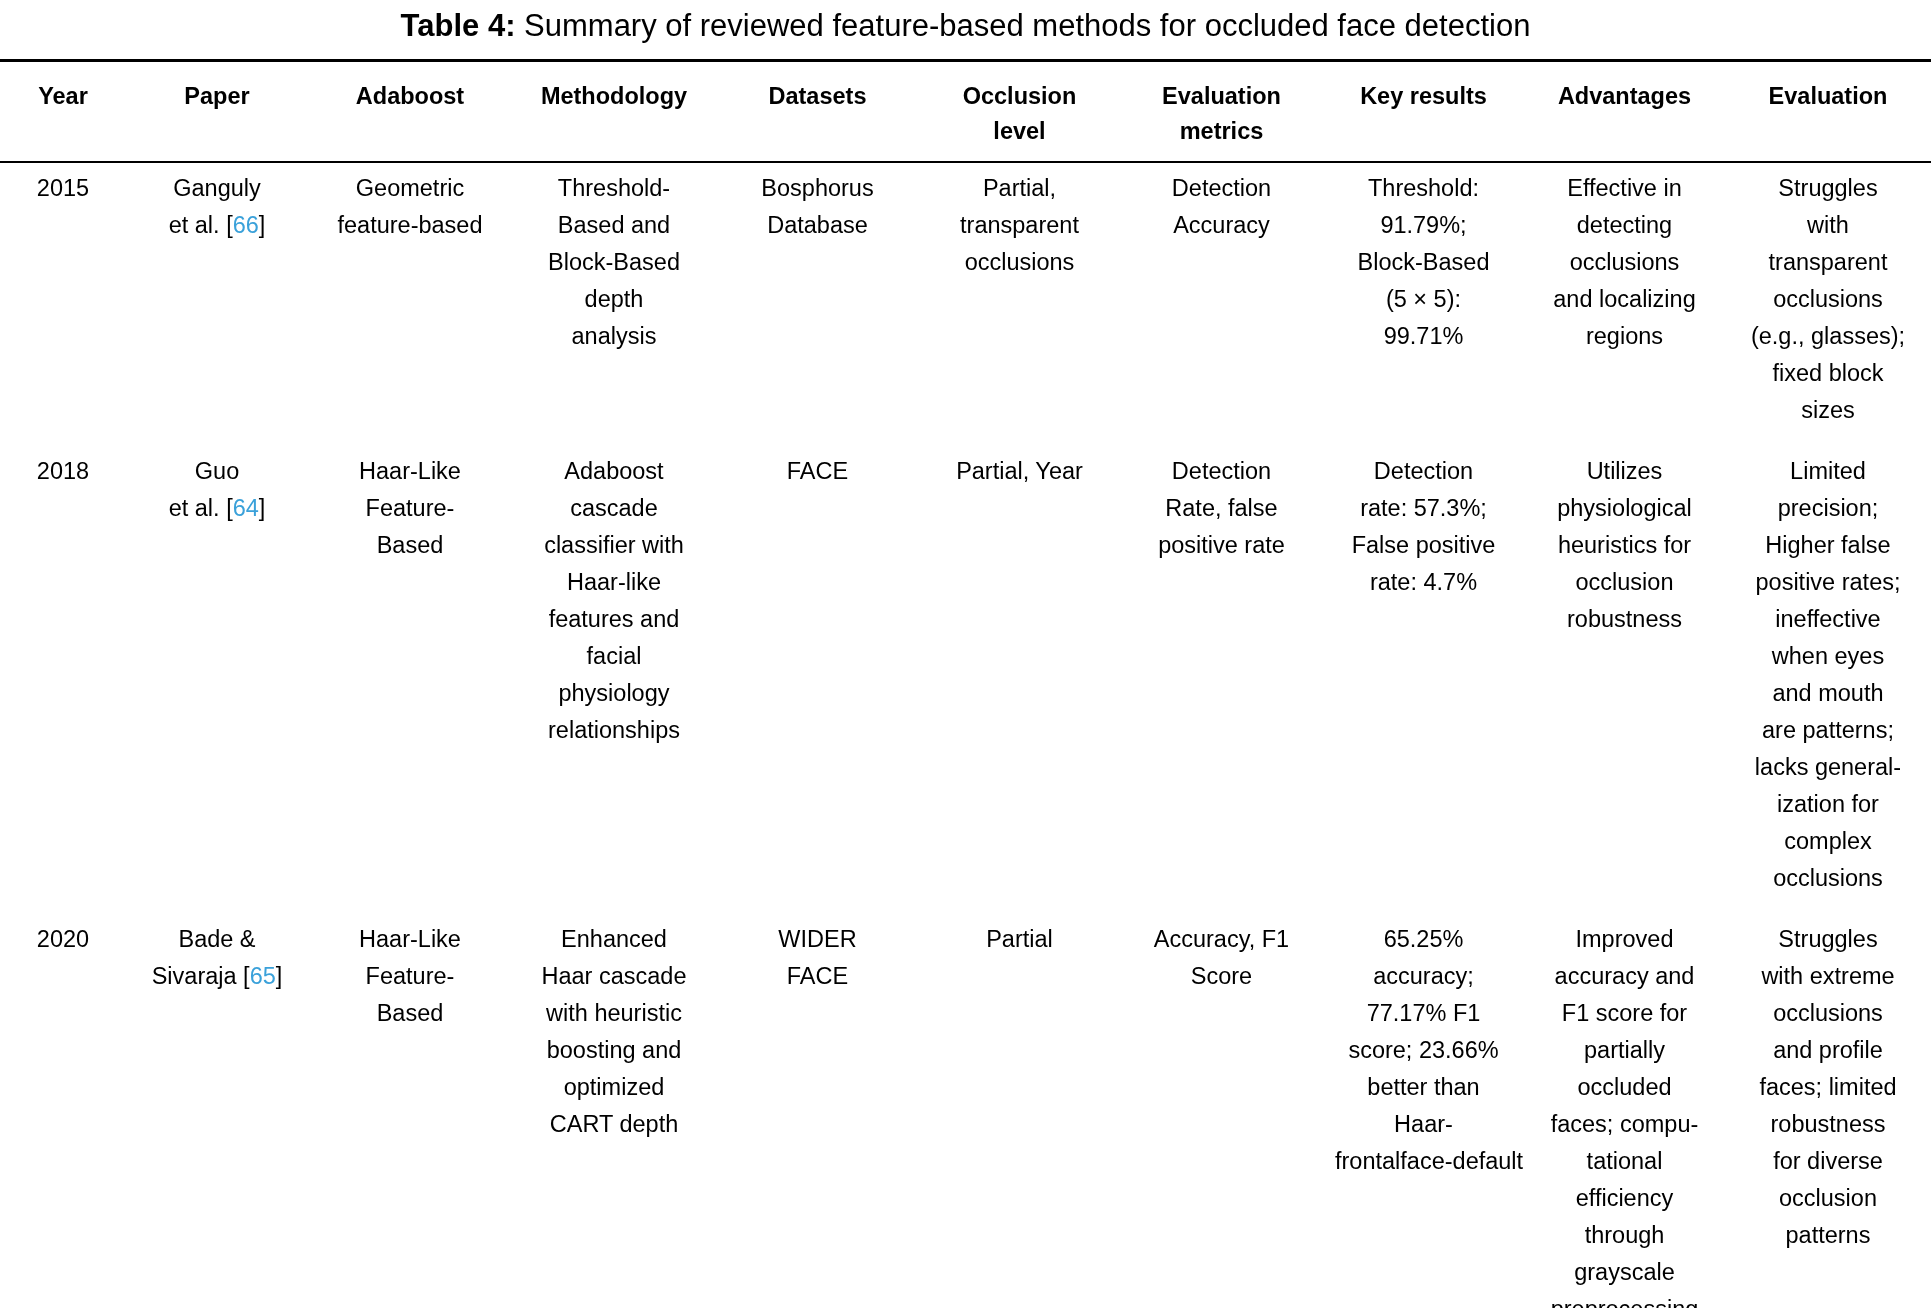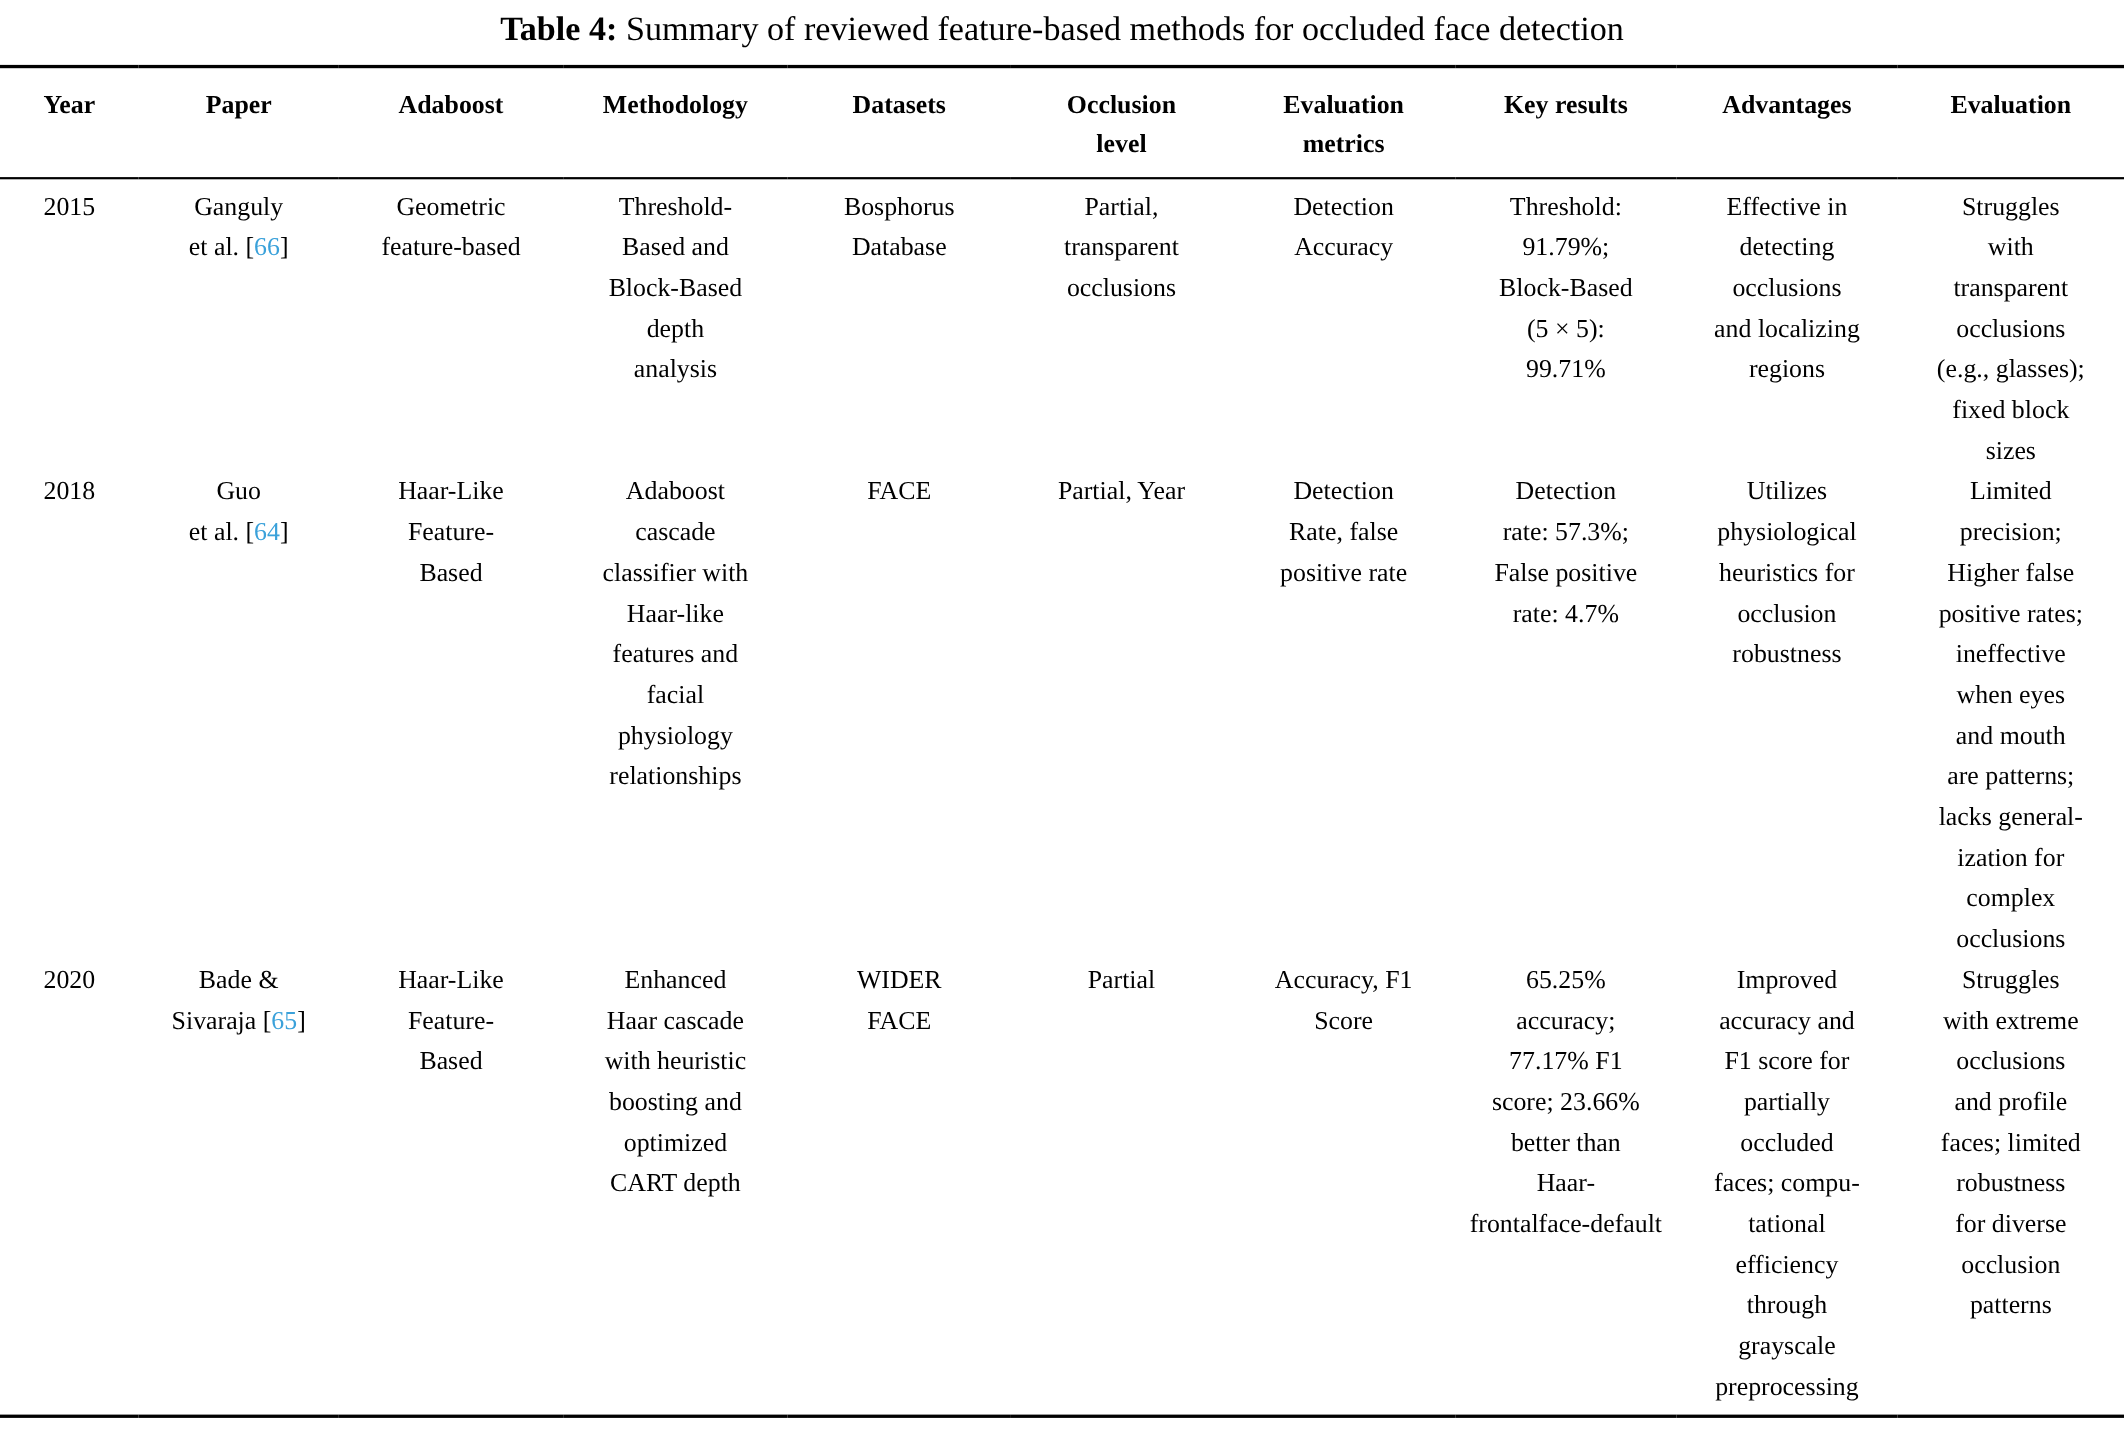--- a/index.html
+++ b/index.html
@@ -6,21 +6,21 @@
     margin: 0;
     padding: 0;
     background: #ffffff;
     width: 1931px;
     height: 1308px;
     overflow: hidden;
   }
   .page {
     width: 1931px;
     height: 1308px;
-    font-family: Liberation Serif, serif;
+    font-family: Liberation Sans, sans-serif;
     color: #000000;
     background: #ffffff;
   }
   .title-wrap {
     height: 59px;
     text-align: center;
     padding-top: 6px;
     box-sizing: border-box;
     font-size: 31px;
     line-height: 40px;
@@ -44,21 +44,21 @@
     border-bottom: 2px solid #000000;
     white-space: pre;
     overflow: visible;
     margin-top: 12px;
   }
   table.summary tbody td {
     font-size: 23.5px;
     line-height: 37px;
     text-align: center;
     vertical-align: top;
-    padding: 0;
+    padding: 12px;
     white-space: pre;
     overflow: visible;
   }
   table.summary tbody tr:first-child td { padding-top: 7px; }
   table.summary tbody tr:last-child td { padding-bottom: 6px; }
   .cite { color: #3aa1da; }
 </style>
 </head>
 <body>
 

